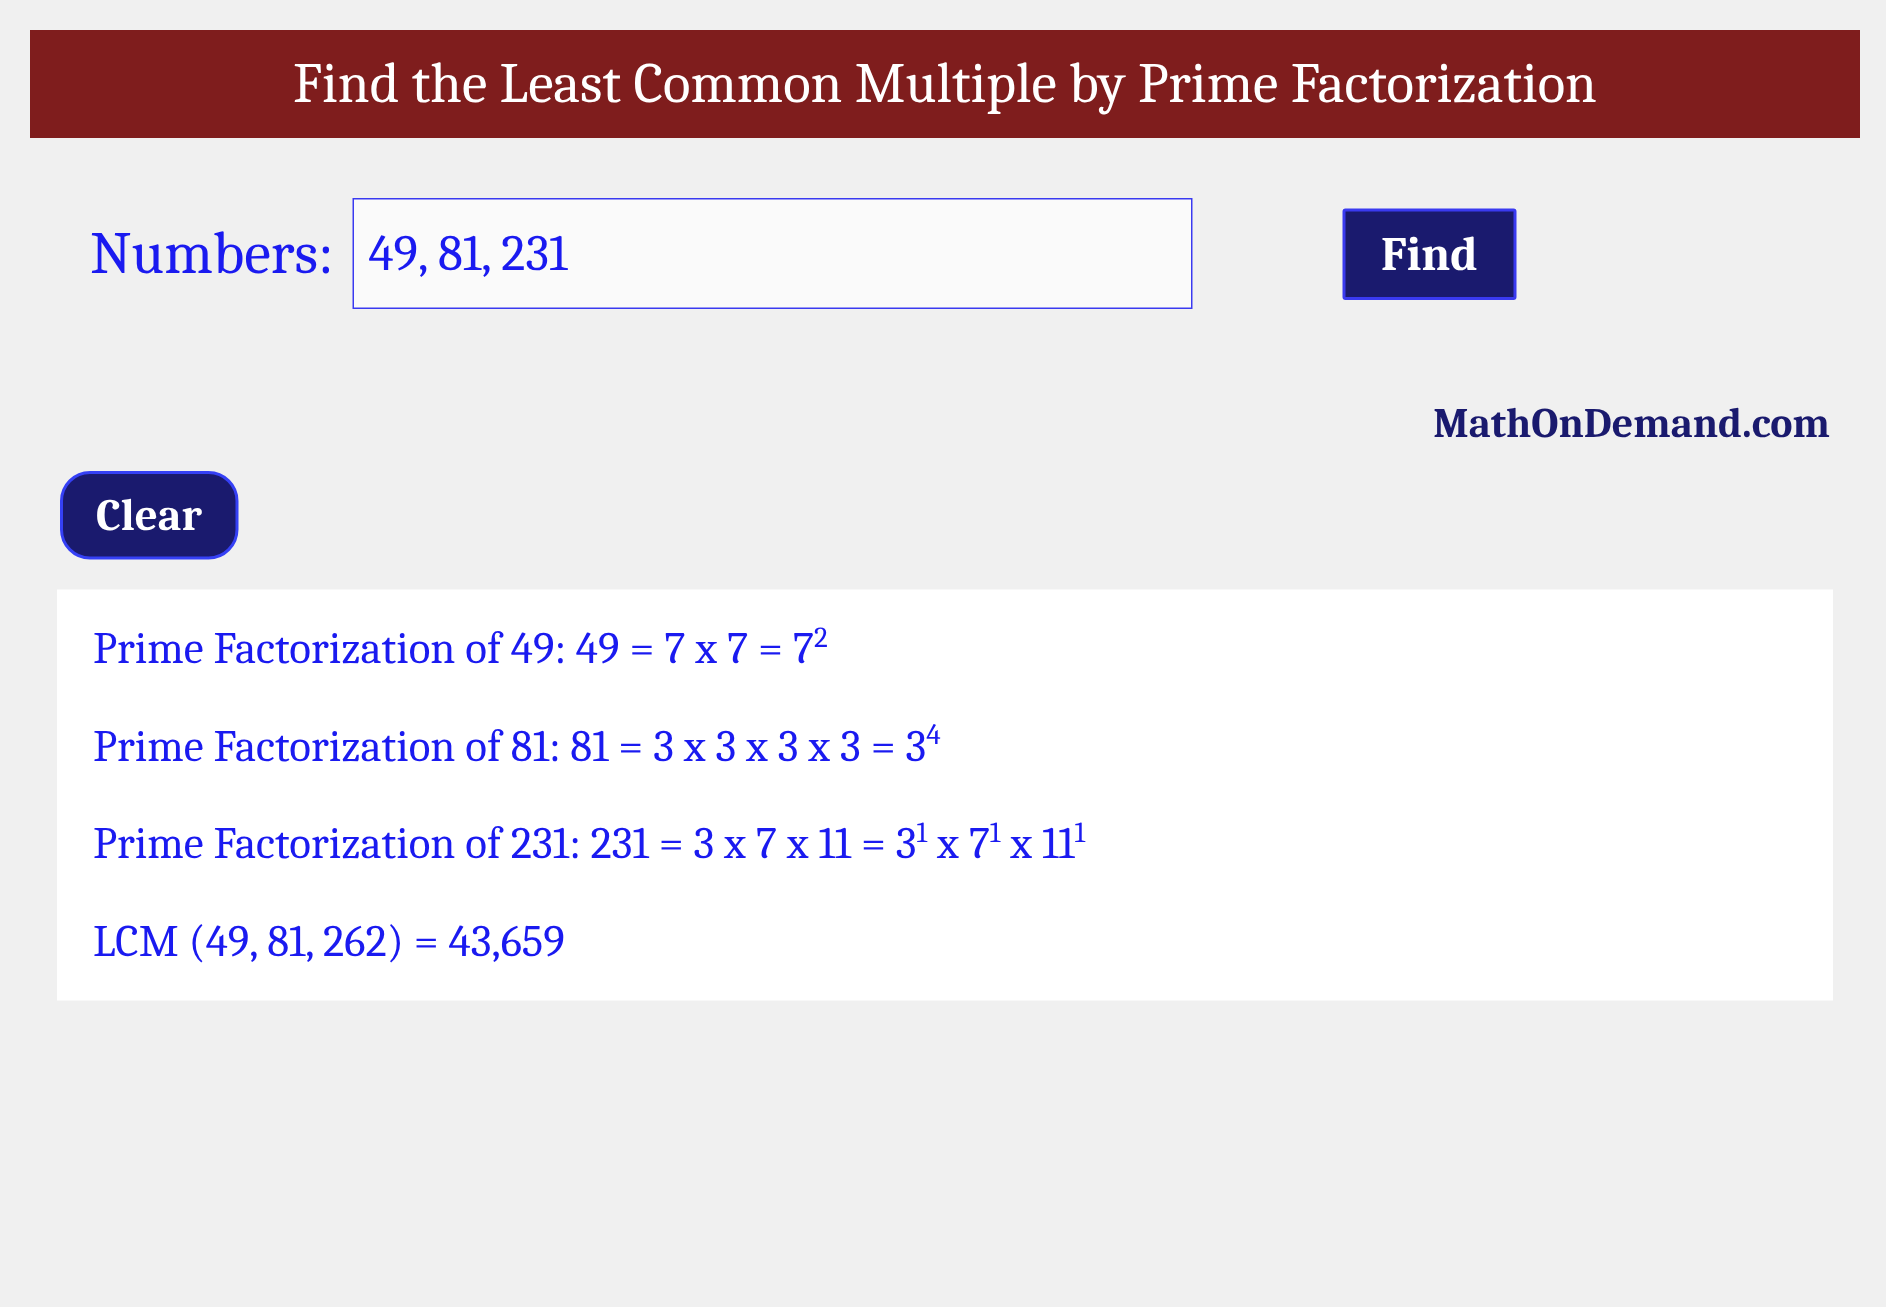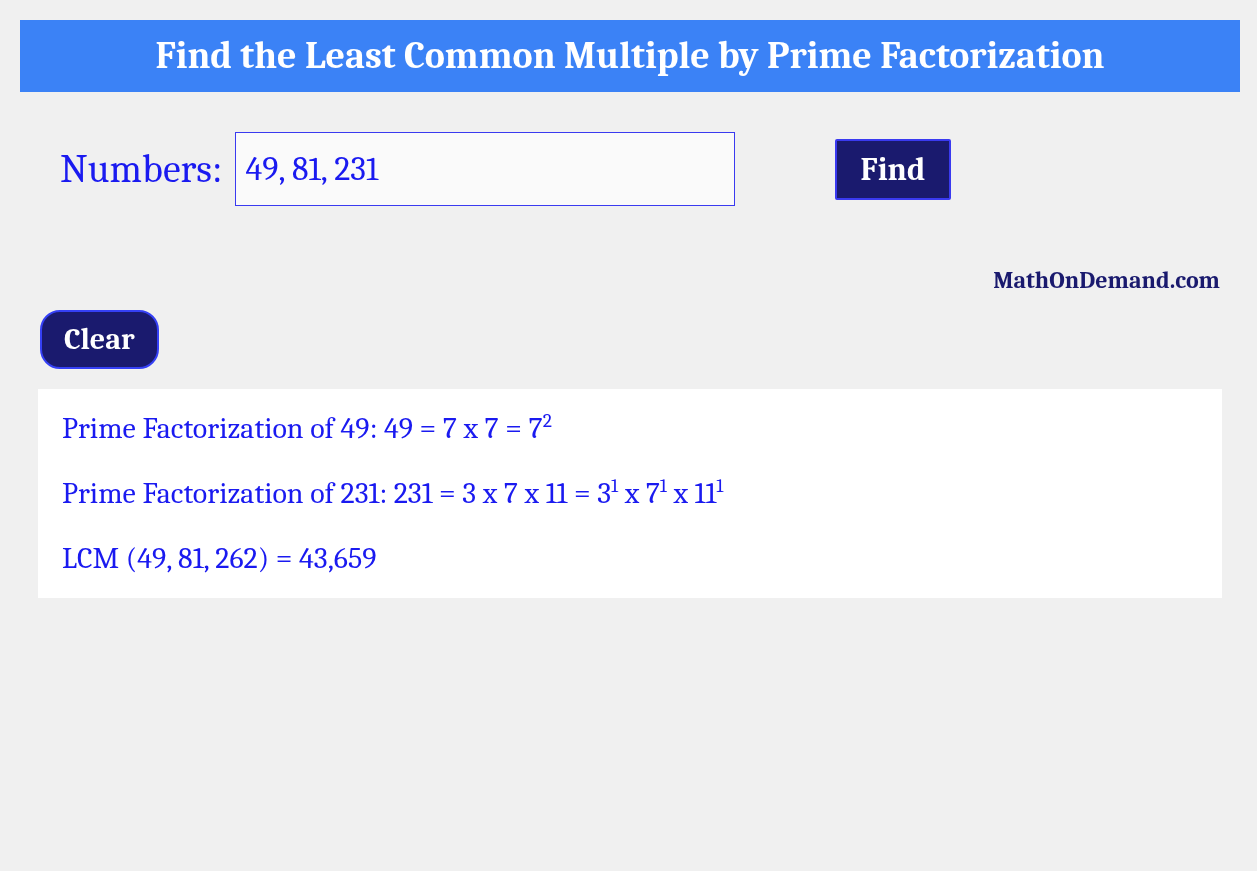--- a/index.html
+++ b/index.html
@@ -7,63 +7,63 @@
     margin: 0;
     padding: 20px;
     background: #f0f0f0;
     font-family: Cambria, Georgia, 'Times New Roman', serif;
   }
   .container {
     width: 1220px;
     background: #f0f0f0;
   }
   .title-bar {
-    background: #3b82f6;
+    background: #7f1d1d;
     color: #fff;
     font-size: 38px;
-    font-weight: bold;
+    font-weight: normal;
     text-align: center;
     padding: 14px 24px;
   }
   .input-row {
     display: flex;
     align-items: center;
     padding: 40px 20px 10px 40px;
   }
   .label {
     color: #1a1af0;
     font-size: 40px;
     margin-right: 12px;
   }
   .num-input {
     border: 1px solid #3a3af0;
     background: #fafafa;
     font-size: 34px;
     color: #1a1af0;
     padding: 16px 10px;
-    width: 500px;
+    width: 560px;
     font-family: Cambria, Georgia, 'Times New Roman', serif;
   }
   .find-btn {
     margin-left: 100px;
     background: #1a1a6e;
     color: #fff;
     border: 2px solid #3a3af0;
     border-radius: 2px;
     font-size: 32px;
     font-weight: bold;
     padding: 10px 24px;
     cursor: pointer;
     font-family: Cambria, Georgia, 'Times New Roman', serif;
   }
   .watermark {
     text-align: right;
     color: #1a1a6e;
     font-weight: bold;
-    font-size: 24px;
+    font-size: 28px;
     padding: 50px 20px 8px 0;
   }
   .clear-btn {
     background: #1a1a6e;
     color: #fff;
     border: 2px solid #3540f5;
     border-radius: 20px;
     font-size: 30px;
     font-weight: bold;
     padding: 10px 22px;
@@ -100,20 +100,23 @@
 
   <div class="watermark">MathOnDemand.com</div>
 
   <button class="clear-btn">Clear</button>
 
   <div class="results">
     <div class="line">
       <span>Prime Factorization of 49: 49 = 7 x 7 = 7</span><sup>2</sup><span></span><sup></sup><span></span><sup></sup>
     </div>
     <div class="line">
+      <span>Prime Factorization of 81: 81 = 3 x 3 x 3 x 3 = 3</span><sup>4</sup><span></span><sup></sup><span></span><sup></sup>
+    </div>
+    <div class="line">
       <span>Prime Factorization of 231: 231 = 3 x 7 x 11 = 3</span><sup>1</sup><span> x 7</span><sup>1</sup><span> x 11</span><sup>1</sup>
     </div>
     <div class="line">
       <span>LCM (49, 81, 262) = 43,659</span><sup></sup><span></span><sup></sup><span></span><sup></sup>
     </div>
   </div>
 
 </div>
 
 </body></html>

